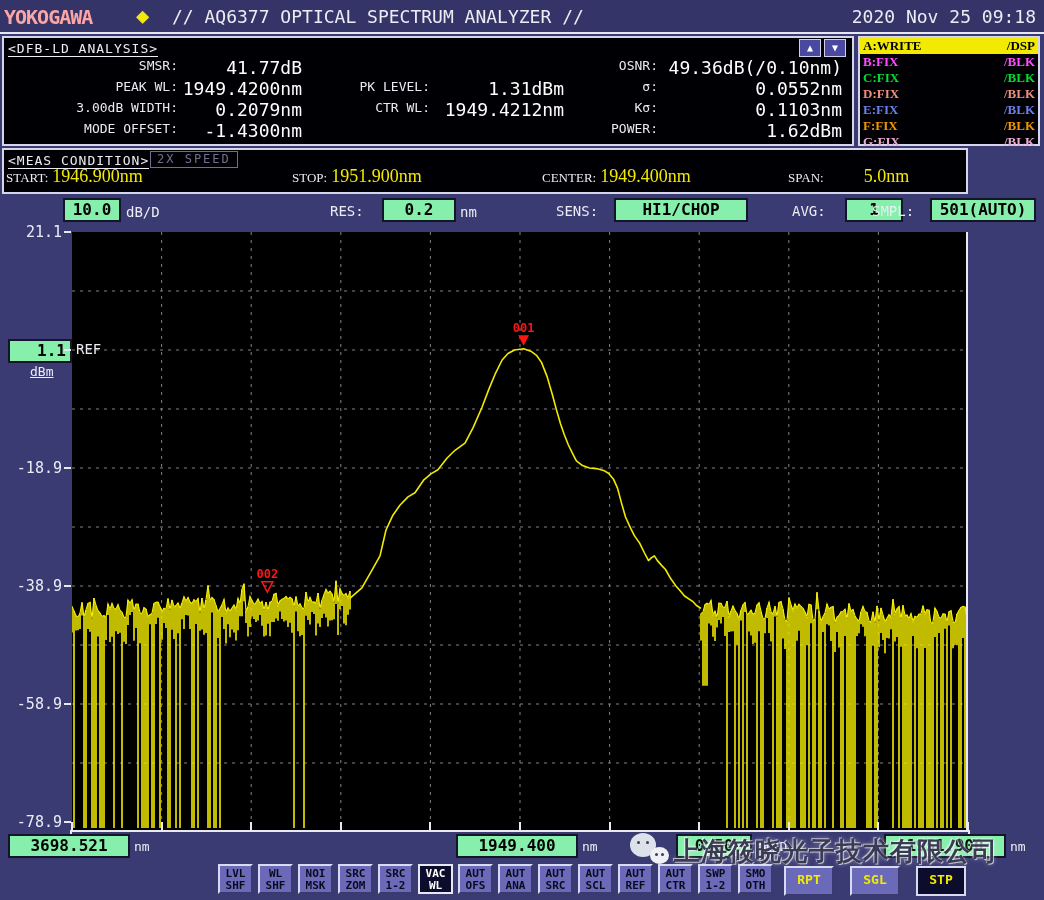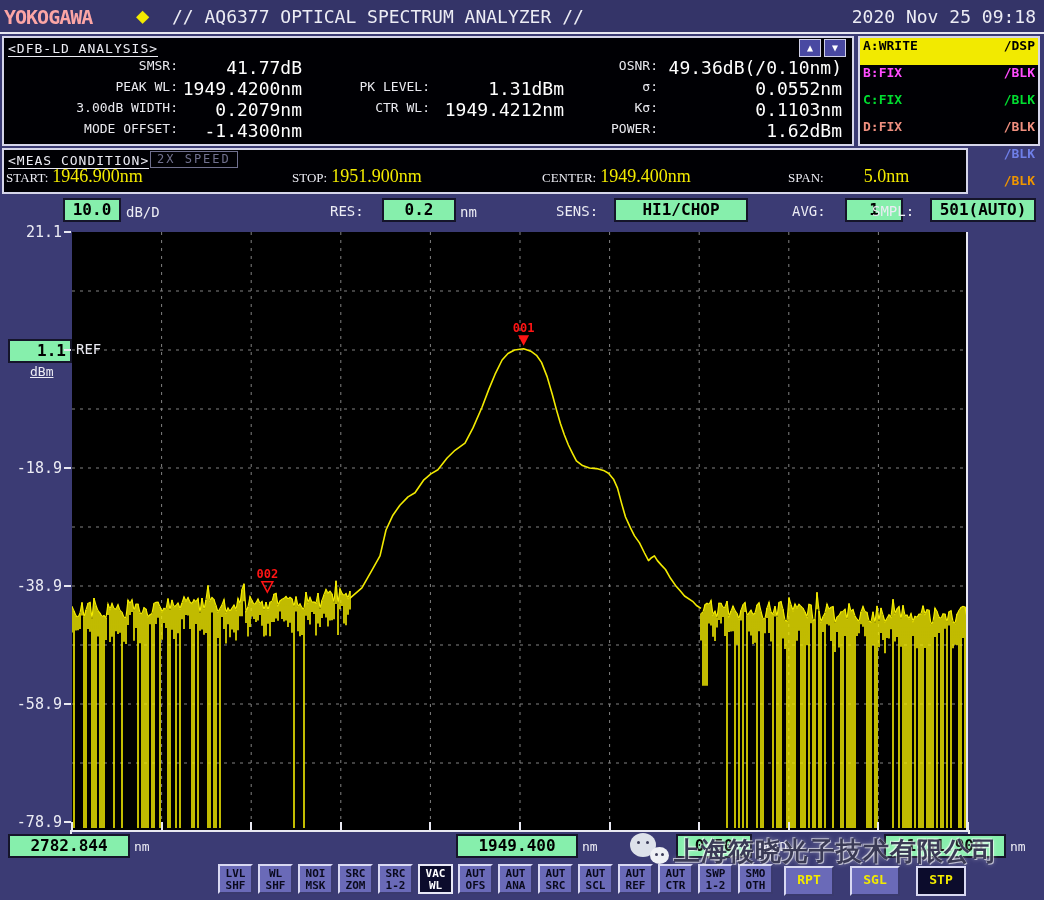--- a/index.html
+++ b/index.html
@@ -20,22 +20,22 @@
                margin:2px 0 0 4px;letter-spacing:1px;}
   #arrow-btns{right:198px;top:39px;display:flex;gap:3px;}
   .arrow-btn{width:20px;height:16px;background:#4949a2;border:1px solid #cfcfe8;color:#fff;
              font-size:10px;text-align:center;line-height:15px;}
   #analysis-grid{left:8px;top:58px;display:grid;width:836px;
                  grid-template-columns:172px 122px 130px 132px 96px 182px;align-items:end;}
   #analysis-grid .lab{color:#e9e9ef;font-size:13px;text-align:right;padding:0 2px 2px 0;height:21px;box-sizing:border-box;}
   #analysis-grid .val{color:#ffffff;font-size:18px;text-align:right;height:21px;line-height:20px;}
   
   #legend-panel{left:858px;top:36px;width:178px;height:106px;}
-  .legend-row{display:flex;justify-content:space-between;padding:0 3px;height:27px;
-              font-size:13px;font-weight:bold;line-height:15px;}
+  .legend-row{display:flex;justify-content:space-between;padding:0 3px;height:16px;
+              font-size:13px;font-weight:bold;line-height:15px;font-family:Liberation Serif, serif;}
   
   #meas-panel{left:2px;top:148px;width:962px;height:42px;}
   #speed-badge{left:150px;top:151px;border:1px solid #70708e;color:#70708e;font-size:12px;
                padding:0 6px;letter-spacing:2px;line-height:15px;}
   #meas-values{left:0;top:165px;width:958px;height:24px;}
   .meas-item{position:absolute;bottom:2px;display:flex;align-items:baseline;font-family:Liberation Serif, serif;}
   .meas-item .lab{color:#ececf4;font-size:13px;}
   .meas-item .val{color:#f2ea00;font-size:18px;margin-left:4px;}
   .meas-item:nth-child(1){left:6px;}
   .meas-item:nth-child(2){left:292px;}
@@ -278,21 +278,21 @@
     <div class="btick" style="left: 698.2px;"></div>
     <div class="btick" style="left: 787.8px;"></div>
     <div class="btick" style="left: 877.4px;"></div>
     <div class="btick" style="left: 967px;"></div>
   </div>
 <div class="abs" id="axis-base"></div>
 <div class="abs" id="axis-drop-l"></div>
 <div class="abs" id="axis-drop-r"></div>
 <div class="abs" id="plot-right-border"></div>
 
-<div class="abs wbox" id="xstart-box">2782.844</div>
+<div class="abs wbox" id="xstart-box">3698.521</div>
 <div class="abs unit" id="xstart-unit">nm</div>
 <div class="abs wbox" id="xcenter-box">1949.400</div>
 <div class="abs unit" id="xcenter-unit">nm</div>
 <div class="abs wbox" id="xdiv-box">0.50</div>
 <div class="abs unit" id="xdiv-unit">nm/D</div>
 <div class="abs wbox" id="xstop-box">1951.900</div>
 <div class="abs unit" id="xstop-unit">nm</div>
 
 <div class="abs" id="softkeys">
     <div class="softkey">

